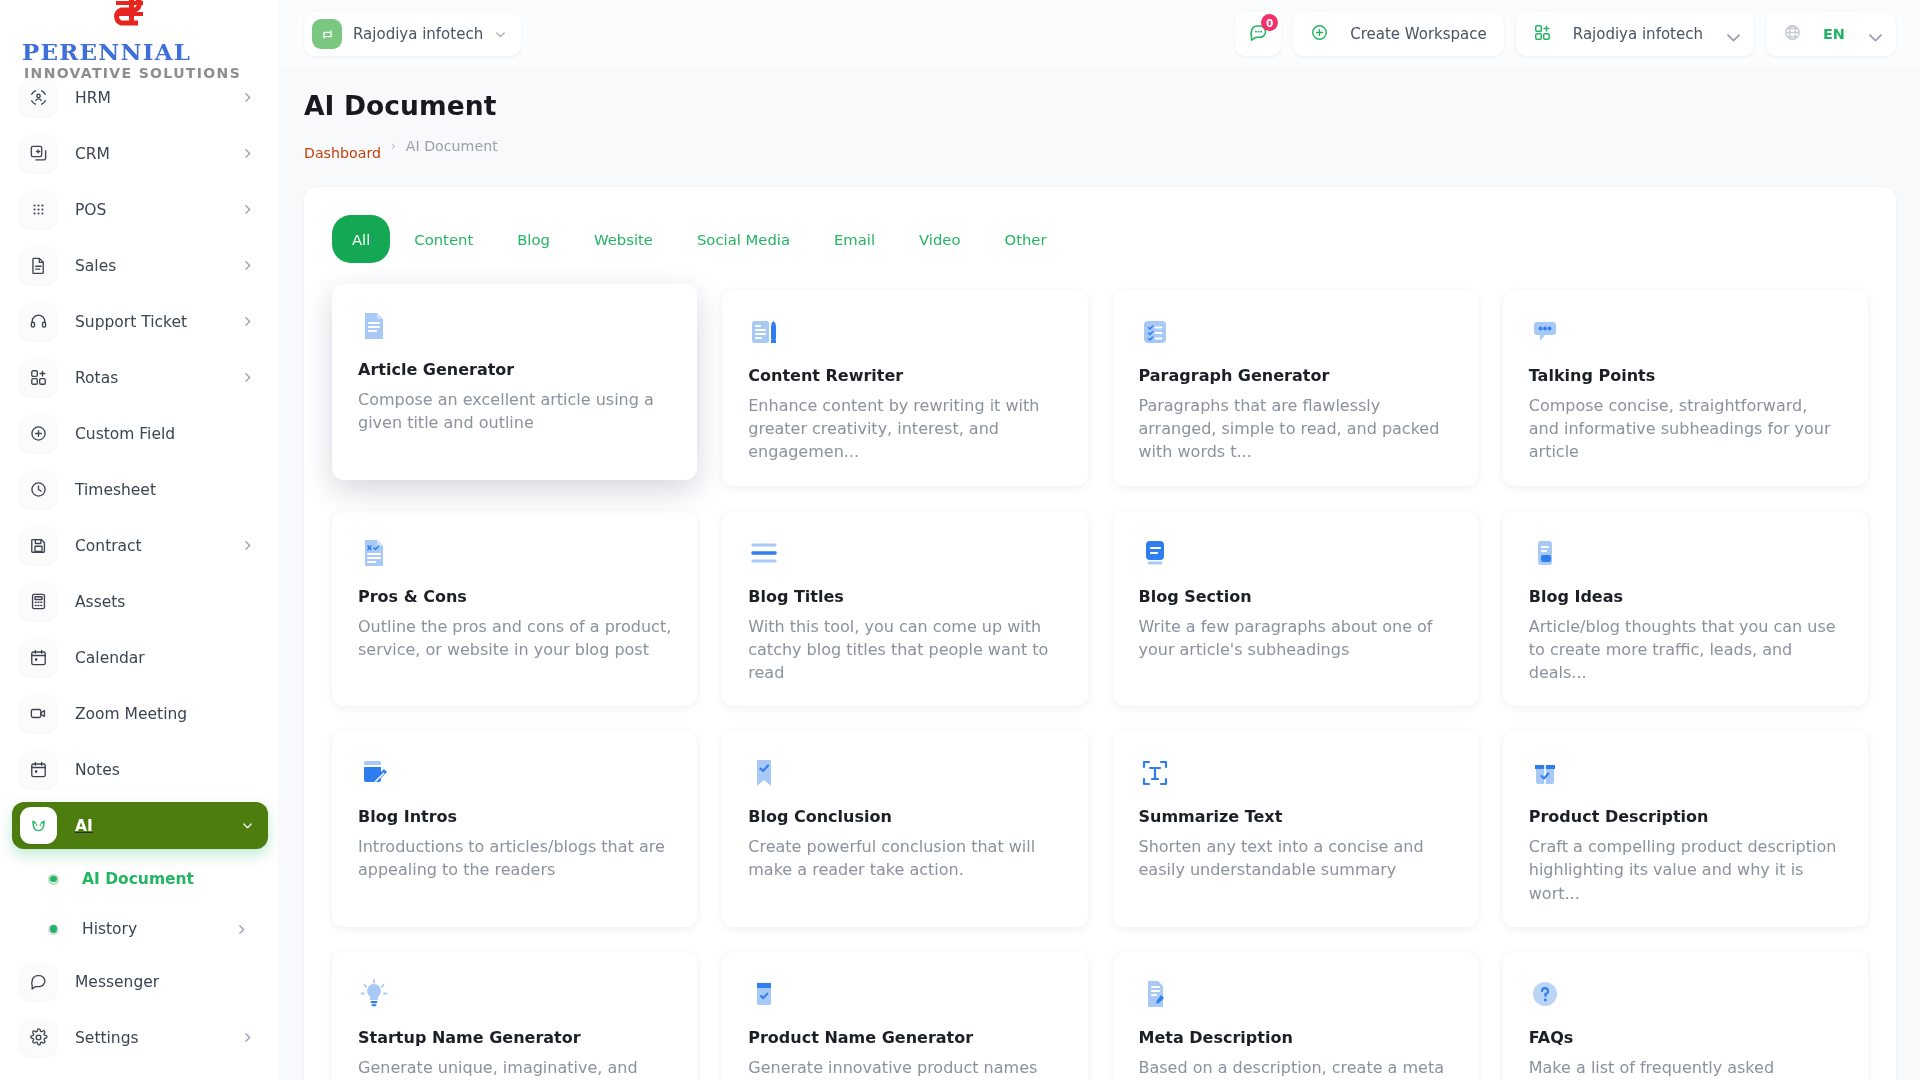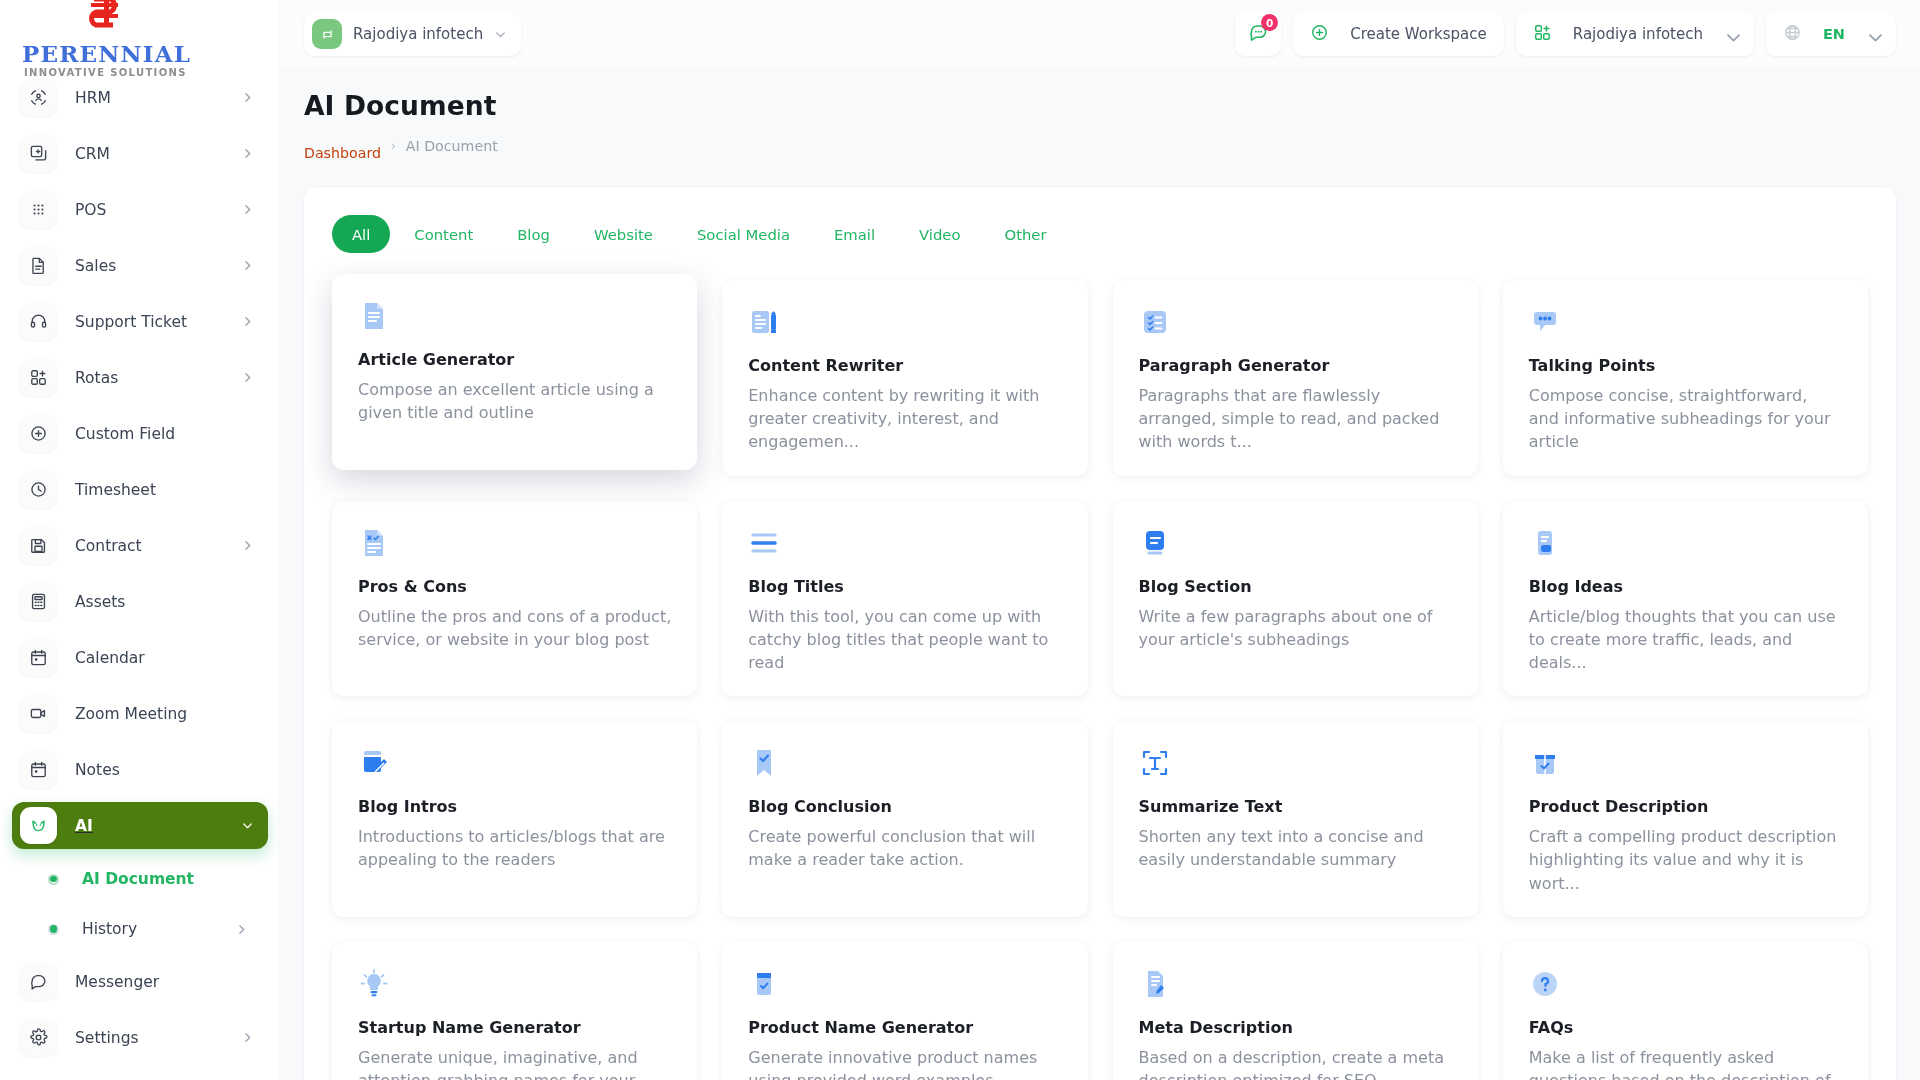--- a/index.html
+++ b/index.html
@@ -28,21 +28,21 @@
   }
   .logo { display: flex; align-items: center; gap: 6px; flex-direction: column; }
   .logo-mark { width: 46px; height: 40px; flex: 0 0 46px; }
   .logo-text { display: flex; flex-direction: column; line-height: 1; }
   .logo-title {
     font-size: 23px; font-weight: 700; letter-spacing: 1.2px;
     color: #3f6fd8;
     font-family: "DejaVu Serif", "Liberation Serif", serif;
   }
   .logo-sub {
-    font-size: 10px; font-weight: 700; letter-spacing: 1.35px;
+    font-size: 14px; font-weight: 700; letter-spacing: 1.35px;
     color: #8d8d8d; margin-top: 3px; padding-left: 2px;
   }
 
   .nav { padding: 6px 10px 0 12px; }
   .nav-item {
     display: flex; align-items: center;
     height: 47px;
     padding: 0 14px 0 8px;
     border-radius: 12px;
     margin-bottom: 9px;
@@ -180,21 +180,21 @@
     margin: 26px 24px 0 26px;
     background: #ffffff;
     border-radius: 14px;
     height: 1000px;
     box-shadow: 0 1px 4px rgba(25,35,60,0.05);
     overflow: hidden;
     padding: 0 24px;
   }
   .tabs { display: flex; align-items: center; gap: 4px; padding: 28px 0 0 4px; }
   .tab {
-    height: 38px; padding: 0 20px;
+    height: 48px; padding: 0 20px;
     display: flex; align-items: center; justify-content: center;
     border-radius: 19px;
     font-size: 14.8px; color: #22b563;
     cursor: pointer; white-space: nowrap;
   }
   .tab.active { background: #14a854; color: #ffffff; font-weight: 500; }
 
   .grid {
     display: grid;
     grid-template-columns: repeat(4, 1fr);

